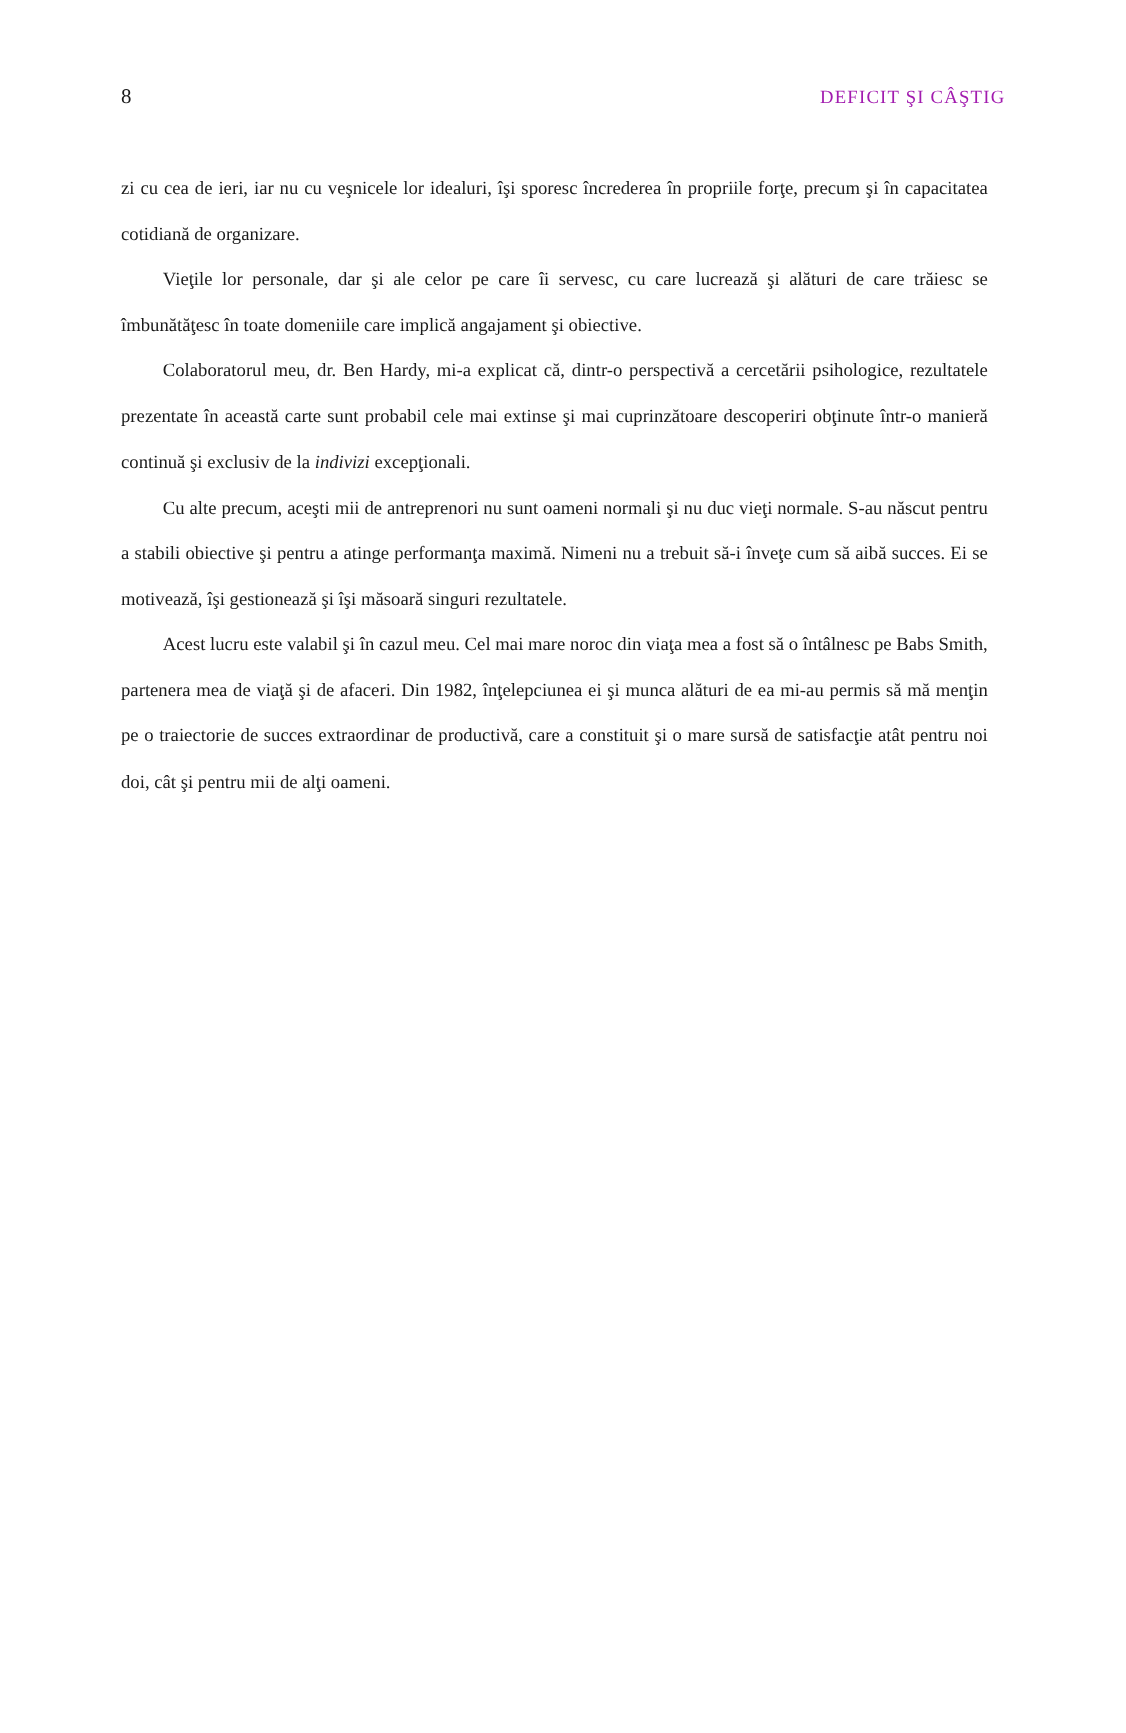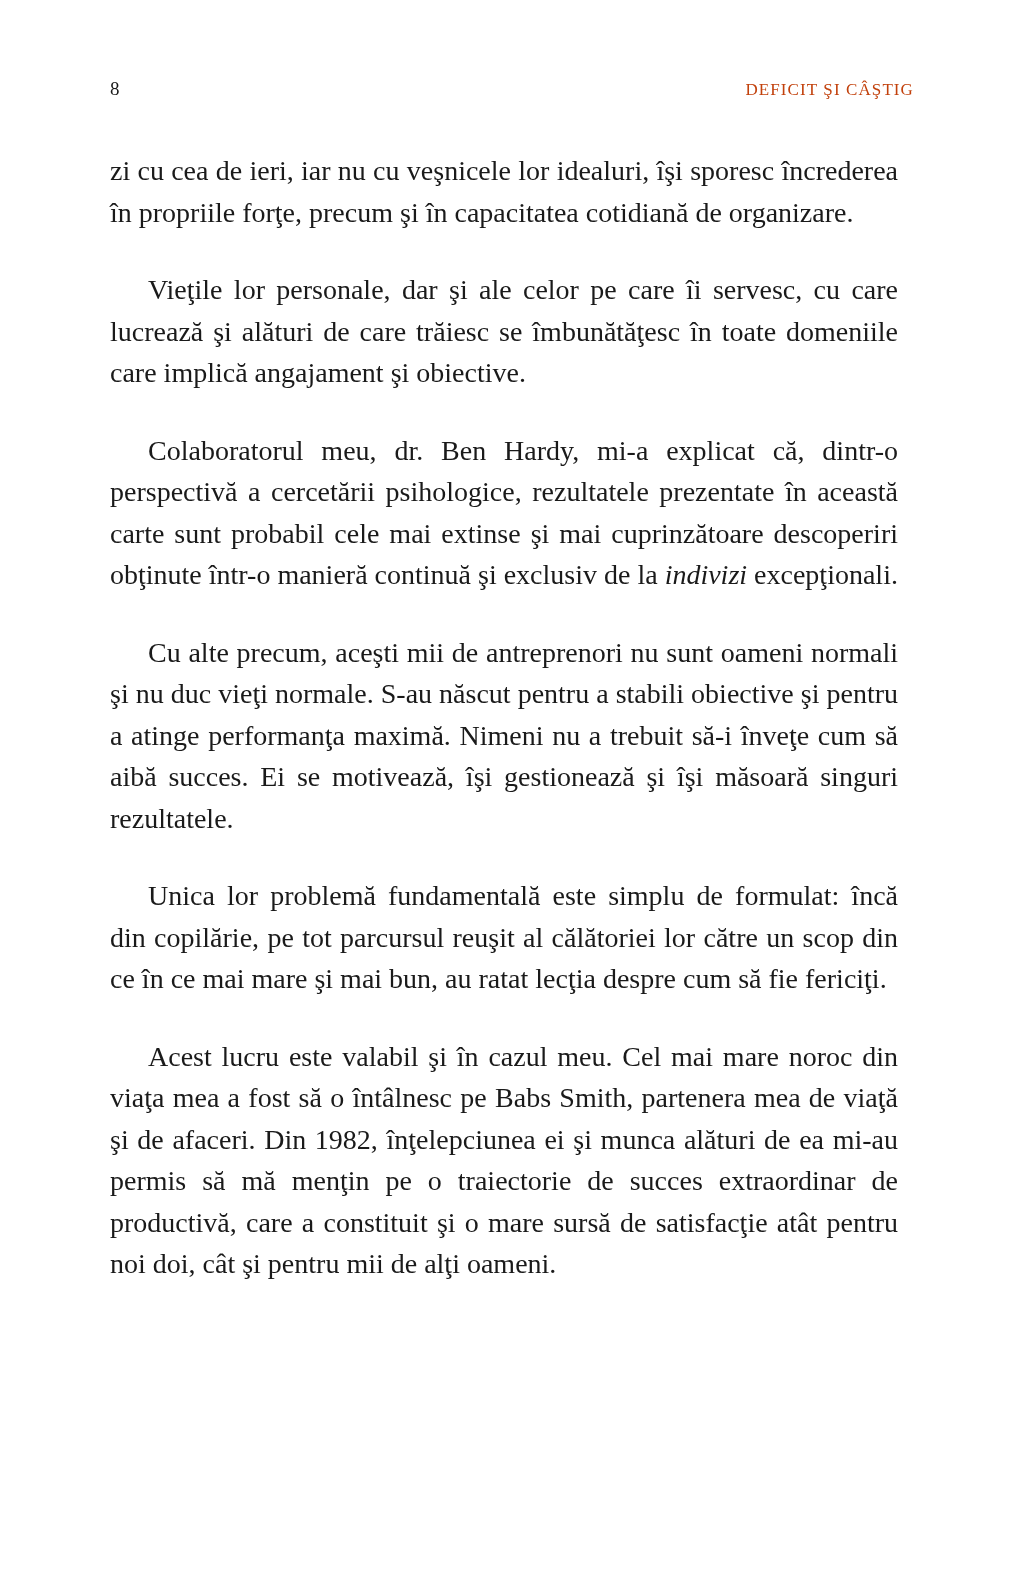--- a/index.html
+++ b/index.html
@@ -31,40 +31,39 @@
   .folio {
     font-family: "Liberation Serif", "DejaVu Serif", serif;
     font-size: 19px;
     color: #1a1a1a;
     letter-spacing: 0.2px;
   }
   .running-head {
     font-family: "Liberation Serif", "DejaVu Serif", serif;
     font-size: 17px;
     letter-spacing: 1.1px;
-    color: #c2410c;
+    color: #a21caf;
   }
   .body-text {
     position: absolute;
     top: 150px;
     left: 110px;
     width: 788px;
   }
   .body-text p {
     margin: 0;
-    font-size: 28px;
+    font-size: 17px;
     line-height: 41.5px;
     text-align: justify;
     text-justify: inter-word;
     hyphens: manual;
     color: #1a1a1a;
   }
   .body-text p.indent {
     text-indent: 38px;
-    margin-top: 36px;
   }
   .body-text p.first {
     text-indent: 0;
   }
   em {
   }
 </style>
 </head>
 <body>
 
@@ -73,17 +72,16 @@
   <div class="header">
     <span class="folio">8</span>
     <span class="running-head">DEFICIT ŞI CÂŞTIG</span>
   </div>
 
   <div class="body-text">
     <p class="first">zi cu cea de ieri, iar nu cu veşnicele lor idealuri, îşi sporesc încrederea în propriile forţe, precum şi în capacitatea cotidiană de organizare.</p>
     <p class="indent">Vieţile lor personale, dar şi ale celor pe care îi servesc, cu care lucrează şi alături de care trăiesc se îmbunătăţesc în toate domeniile care implică angajament şi obiective.</p>
     <p class="indent">Colaboratorul meu, dr. Ben Hardy, mi-a explicat că, dintr-o perspectivă a cercetării psihologice, rezultatele prezentate în această carte sunt probabil cele mai extinse şi mai cuprinzătoare descoperiri obţinute într-o manieră continuă şi exclusiv de la <em>indivizi</em> excepţionali.</p>
     <p class="indent">Cu alte precum, aceşti mii de antreprenori nu sunt oameni normali şi nu duc vieţi normale. S-au născut pentru a stabili obiective şi pentru a atinge performanţa maximă. Nimeni nu a trebuit să-i înveţe cum să aibă succes. Ei se motivează, îşi gestionează şi îşi măsoară singuri rezultatele.</p>
-    <p class="indent">Unica lor problemă fundamentală este simplu de formulat: încă din copilărie, pe tot parcursul reuşit al călătoriei lor către un scop din ce în ce mai mare şi mai bun, au ratat lecţia despre cum să fie fericiţi.</p>
     <p class="indent">Acest lucru este valabil şi în cazul meu. Cel mai mare noroc din viaţa mea a fost să o întâlnesc pe Babs Smith, partenera mea de viaţă şi de afaceri. Din 1982, înţelepciunea ei şi munca alături de ea mi-au permis să mă menţin pe o traiectorie de succes extraordinar de productivă, care a constituit şi o mare sursă de satisfacţie atât pentru noi doi, cât şi pentru mii de alţi oameni.</p>
   </div>
 
 </div>
 
 </body></html>

